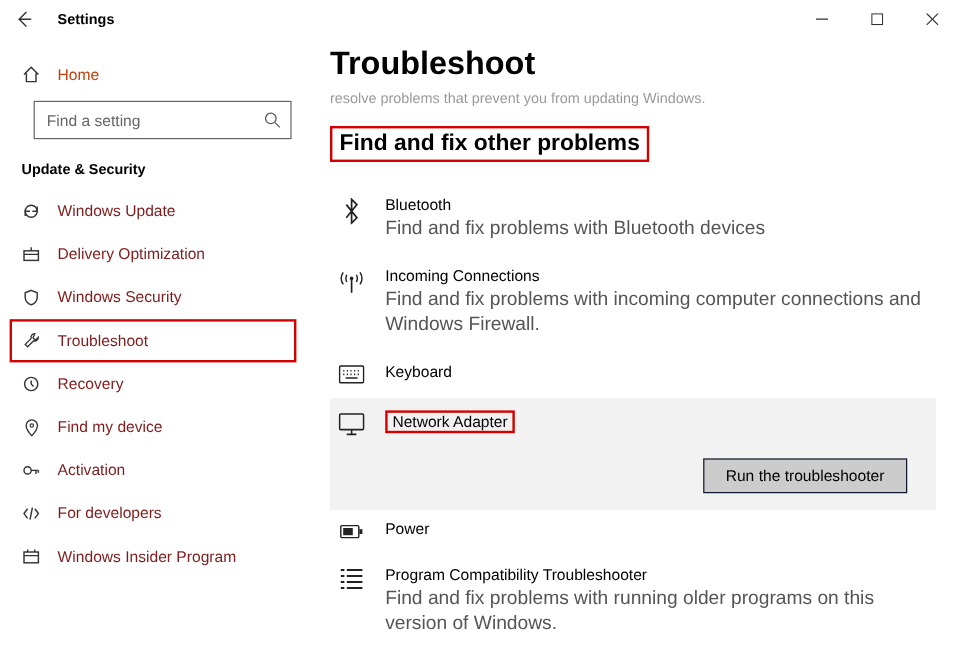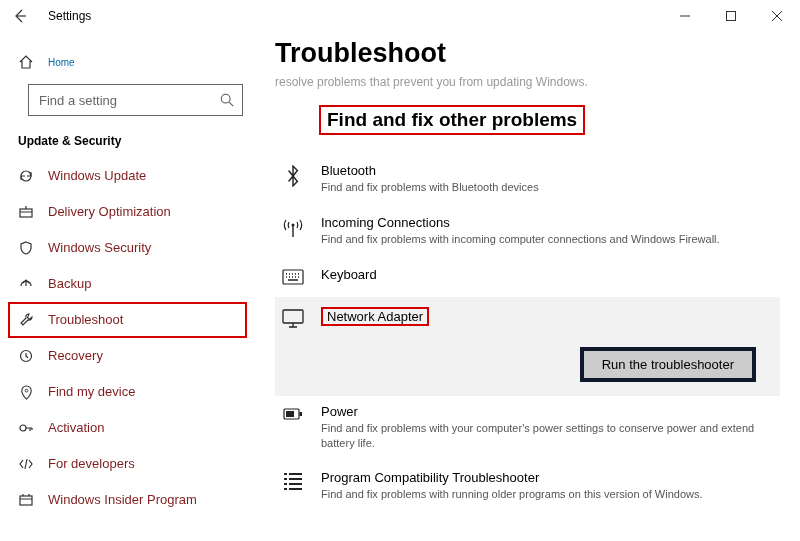--- a/index.html
+++ b/index.html
@@ -14,20 +14,21 @@
       background: #fff;
       overflow: hidden;
       position: relative;
     }
     .titlebar {
       height: 32px;
       display: flex;
       align-items: center;
       justify-content: space-between;
       padding-left: 12px;
+      font-weight: bold;
     }
     .titlebar-left {
       display: flex;
       align-items: center;
       gap: 18px;
     }
     .back-arrow {
       font-size: 16px;
       color: #333;
       cursor: pointer;
@@ -70,22 +71,22 @@
       cursor: pointer;
     }
     .home-row .icn {
       width: 16px;
       color: #333;
       display: flex;
       align-items: center;
       justify-content: center;
     }
     .home-row span.label {
-      font-size: 10px;
-      color: #0369a1;
+      font-size: 13px;
+      color: #c2410c;
     }
     .search-box {
       position: relative;
       margin: 0 4px 14px 20px;
       height: 32px;
       border: 1px solid #666;
       background: #fff;
       display: flex;
       align-items: center;
     }
@@ -153,21 +154,20 @@
       white-space: nowrap;
       overflow: hidden;
       height: 14px;
       opacity: 0.6;
     }
     .section-title-wrap {
       display: inline-block;
       border: 2px solid #d40000;
       padding: 2px 6px;
       margin-bottom: 20px;
-      margin-left: 44px;
     }
     .section-title {
       font-size: 19px;
       font-weight: 600;
       color: #000;
     }
     .ts-item {
       display: flex;
       gap: 16px;
       padding: 8px 6px 12px 6px;
@@ -183,21 +183,21 @@
     }
     .ts-item .ts-text {
       flex: 1;
     }
     .ts-item .ts-title {
       font-size: 13px;
       color: #000000;
       margin-bottom: 2px;
     }
     .ts-item .ts-desc {
-      font-size: 11px;
+      font-size: 16px;
       color: #555;
       line-height: 1.35;
     }
     .ts-item.expanded {
       flex-direction: column;
       gap: 0;
       background: #f2f2f2;
       padding: 10px 10px 14px 6px;
     }
     .ts-item.expanded .ts-head {
@@ -210,21 +210,21 @@
       padding: 0 4px;
     }
     .run-btn-wrap {
       display: flex;
       justify-content: flex-end;
       margin-top: 18px;
       margin-right: 14px;
     }
     .run-btn {
       background: #ccc;
-      border: 4px solid #0f172a;
+      border: 1px solid #0f172a;
       padding: 6px 18px;
       font-size: 13px;
       color: #000;
       cursor: pointer;
     }
     svg { display: block; }
   </style>
 </head>
 <body>
 
@@ -303,29 +303,20 @@
 
     <div class="nav-item">
       <span class="icn">
         <svg width="16" height="16" viewBox="0 0 16 16">
             <path d="M8 2 L13 4 V8 C13 11 10.5 13.5 8 14 C5.5 13.5 3 11 3 8 V4 Z" stroke="#333" stroke-width="1.2" fill="none"></path>
           </svg>
       </span>
       <span>Windows Security</span>
     </div>
 
-    <div class="nav-item">
-      <span class="icn">
-        <svg width="16" height="16" viewBox="0 0 16 16">
-            <path d="M3 10 A5 5 0 1 1 13 10" stroke="#333" stroke-width="1.2" fill="none"></path>
-            <path d="M8 4 L8 10 M5 7 L8 4 L11 7" stroke="#333" stroke-width="1.2" fill="none"></path>
-          </svg>
-      </span>
-      <span>Backup</span>
-    </div>
 
     <div class="nav-item highlighted">
       <span class="icn">
         <svg width="16" height="16" viewBox="0 0 16 16">
             <path d="M11 2 A3 3 0 0 0 8 6 L3 11 L5 13 L10 8 A3 3 0 0 0 14 5 L11.5 7.5 L9.5 5.5 Z" stroke="#333" stroke-width="1.1" fill="none"></path>
           </svg>
       </span>
       <span>Troubleshoot</span>
     </div>
 
@@ -448,21 +439,20 @@
     <div class="ts-item">
       <div class="ts-icon">
         <svg width="20" height="16" viewBox="0 0 20 16">
             <rect x="1" y="3" width="15" height="10" rx="1" stroke="#222" stroke-width="1.2" fill="none"></rect>
             <rect x="16.5" y="6" width="2.5" height="4" fill="#222"></rect>
             <rect x="3" y="5" width="8" height="6" fill="#222"></rect>
           </svg>
       </div>
       <div class="ts-text">
         <div class="ts-title">Power</div>
-        <div class="ts-desc">Find and fix problems with your computer's power settings to conserve power and extend battery life.</div>
       </div>
     </div>
 
     <div class="ts-item">
       <div class="ts-icon">
         <svg width="20" height="18" viewBox="0 0 20 18">
             <path d="M1 2 H4 M6 2 H19 M1 7 H4 M6 7 H19 M1 12 H4 M6 12 H19 M1 17 H4 M6 17 H19" stroke="#222" stroke-width="1.8"></path>
           </svg>
       </div>
       <div class="ts-text">

